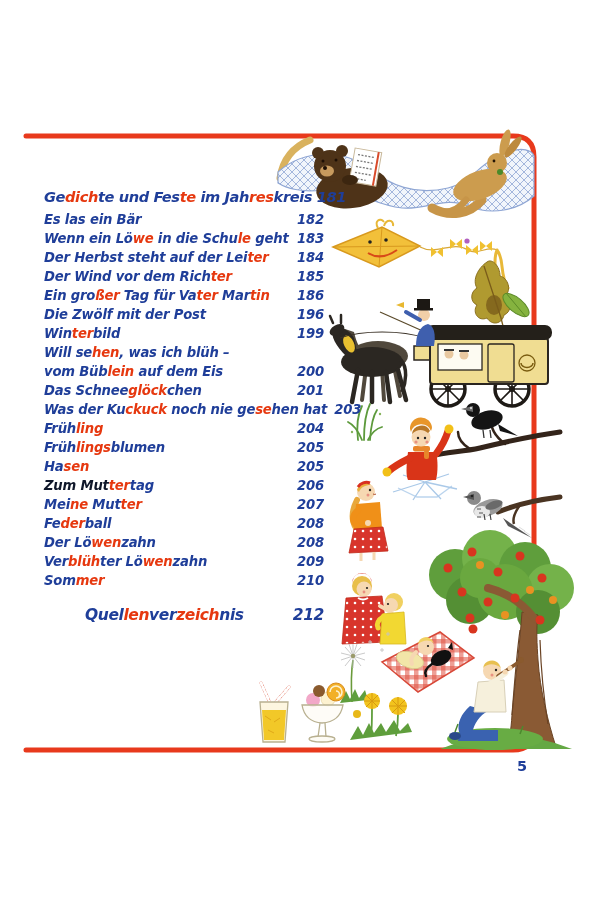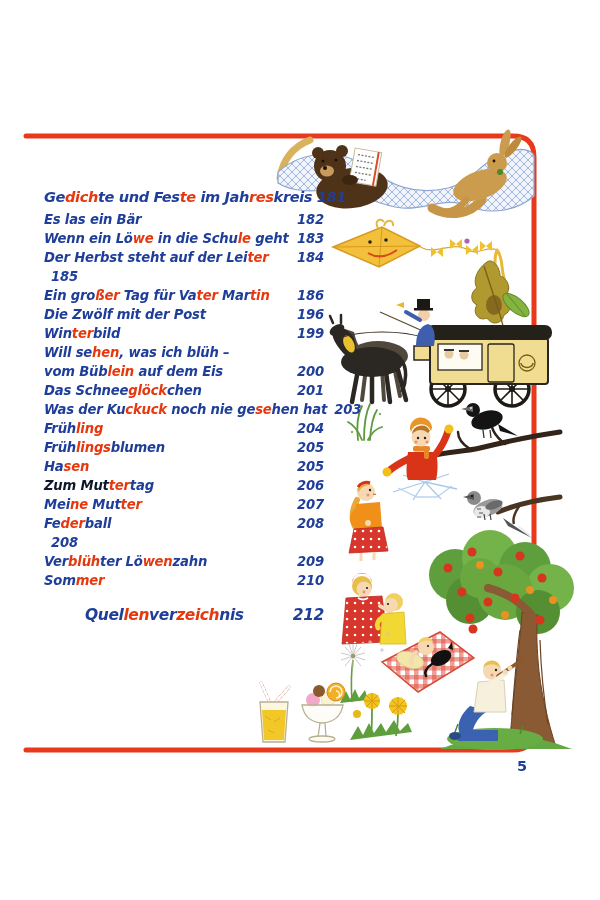--- a/index.html
+++ b/index.html
@@ -364,20 +364,21 @@
         </div>
         <div class="row">
           <span class="t"><span style="color: rgb(31, 62, 153);">Wenn ein Lö</span><span style="color: rgb(230, 56, 15);">we</span><span style="color: rgb(31, 62, 153);"> in die Schu</span><span style="color: rgb(230, 56, 15);">le</span><span style="color: rgb(31, 62, 153);"> geht</span></span>
           <span class="p" style="color: rgb(31, 62, 153);">183</span>
         </div>
         <div class="row">
           <span class="t"><span style="color: rgb(31, 62, 153);">Der Herbst steht auf der Lei</span><span style="color: rgb(230, 56, 15);">ter</span></span>
           <span class="p" style="color: rgb(31, 62, 153);">184</span>
         </div>
         <div class="row">
+          <span class="t"><span style="color: rgb(31, 62, 153);">Der Wind vor dem Rich</span><span style="color: rgb(230, 56, 15);">ter</span></span>
           <span class="p" style="color: rgb(31, 62, 153);">185</span>
         </div>
         <div class="row">
           <span class="t"><span style="color: rgb(31, 62, 153);">Ein gro</span><span style="color: rgb(230, 56, 15);">ßer</span><span style="color: rgb(31, 62, 153);"> Tag für Va</span><span style="color: rgb(230, 56, 15);">ter</span><span style="color: rgb(31, 62, 153); text-align: right;"> Mar</span><span style="color: rgb(230, 56, 15);">tin</span></span>
           <span class="p" style="color: rgb(31, 62, 153);">186</span>
         </div>
         <div class="row">
           <span class="t"><span style="color: rgb(31, 62, 153);">Die Zwölf mit der Post</span></span>
           <span class="p" style="color: rgb(31, 62, 153);">196</span>
         </div>
@@ -419,20 +420,21 @@
         </div>
         <div class="row">
           <span class="t"><span style="color: rgb(31, 62, 153);">Mei</span><span style="color: rgb(230, 56, 15);">ne</span><span style="color: rgb(31, 62, 153);"> Mut</span><span style="color: rgb(230, 56, 15);">ter</span></span>
           <span class="p" style="color: rgb(31, 62, 153);">207</span>
         </div>
         <div class="row">
           <span class="t"><span style="color: rgb(31, 62, 153);">Fe</span><span style="color: rgb(230, 56, 15);">der</span><span style="color: rgb(31, 62, 153);">ball</span></span>
           <span class="p" style="color: rgb(31, 62, 153);">208</span>
         </div>
         <div class="row">
+          <span class="t"><span style="color: rgb(31, 62, 153);">Der Lö</span><span style="color: rgb(230, 56, 15);">wen</span><span style="color: rgb(31, 62, 153);">zahn</span></span>
           <span class="p" style="color: rgb(31, 62, 153);">208</span>
         </div>
         <div class="row">
           <span class="t"><span style="color: rgb(31, 62, 153);">Ver</span><span style="color: rgb(230, 56, 15);">blüh</span><span style="color: rgb(31, 62, 153);">ter Lö</span><span style="color: rgb(230, 56, 15);">wen</span><span style="color: rgb(31, 62, 153);">zahn</span></span>
           <span class="p" style="color: rgb(31, 62, 153);">209</span>
         </div>
         <div class="row">
           <span class="t"><span style="color: rgb(31, 62, 153);">Som</span><span style="color: rgb(230, 56, 15);">mer</span></span>
           <span class="p" style="color: rgb(31, 62, 153);">210</span>
         </div>

